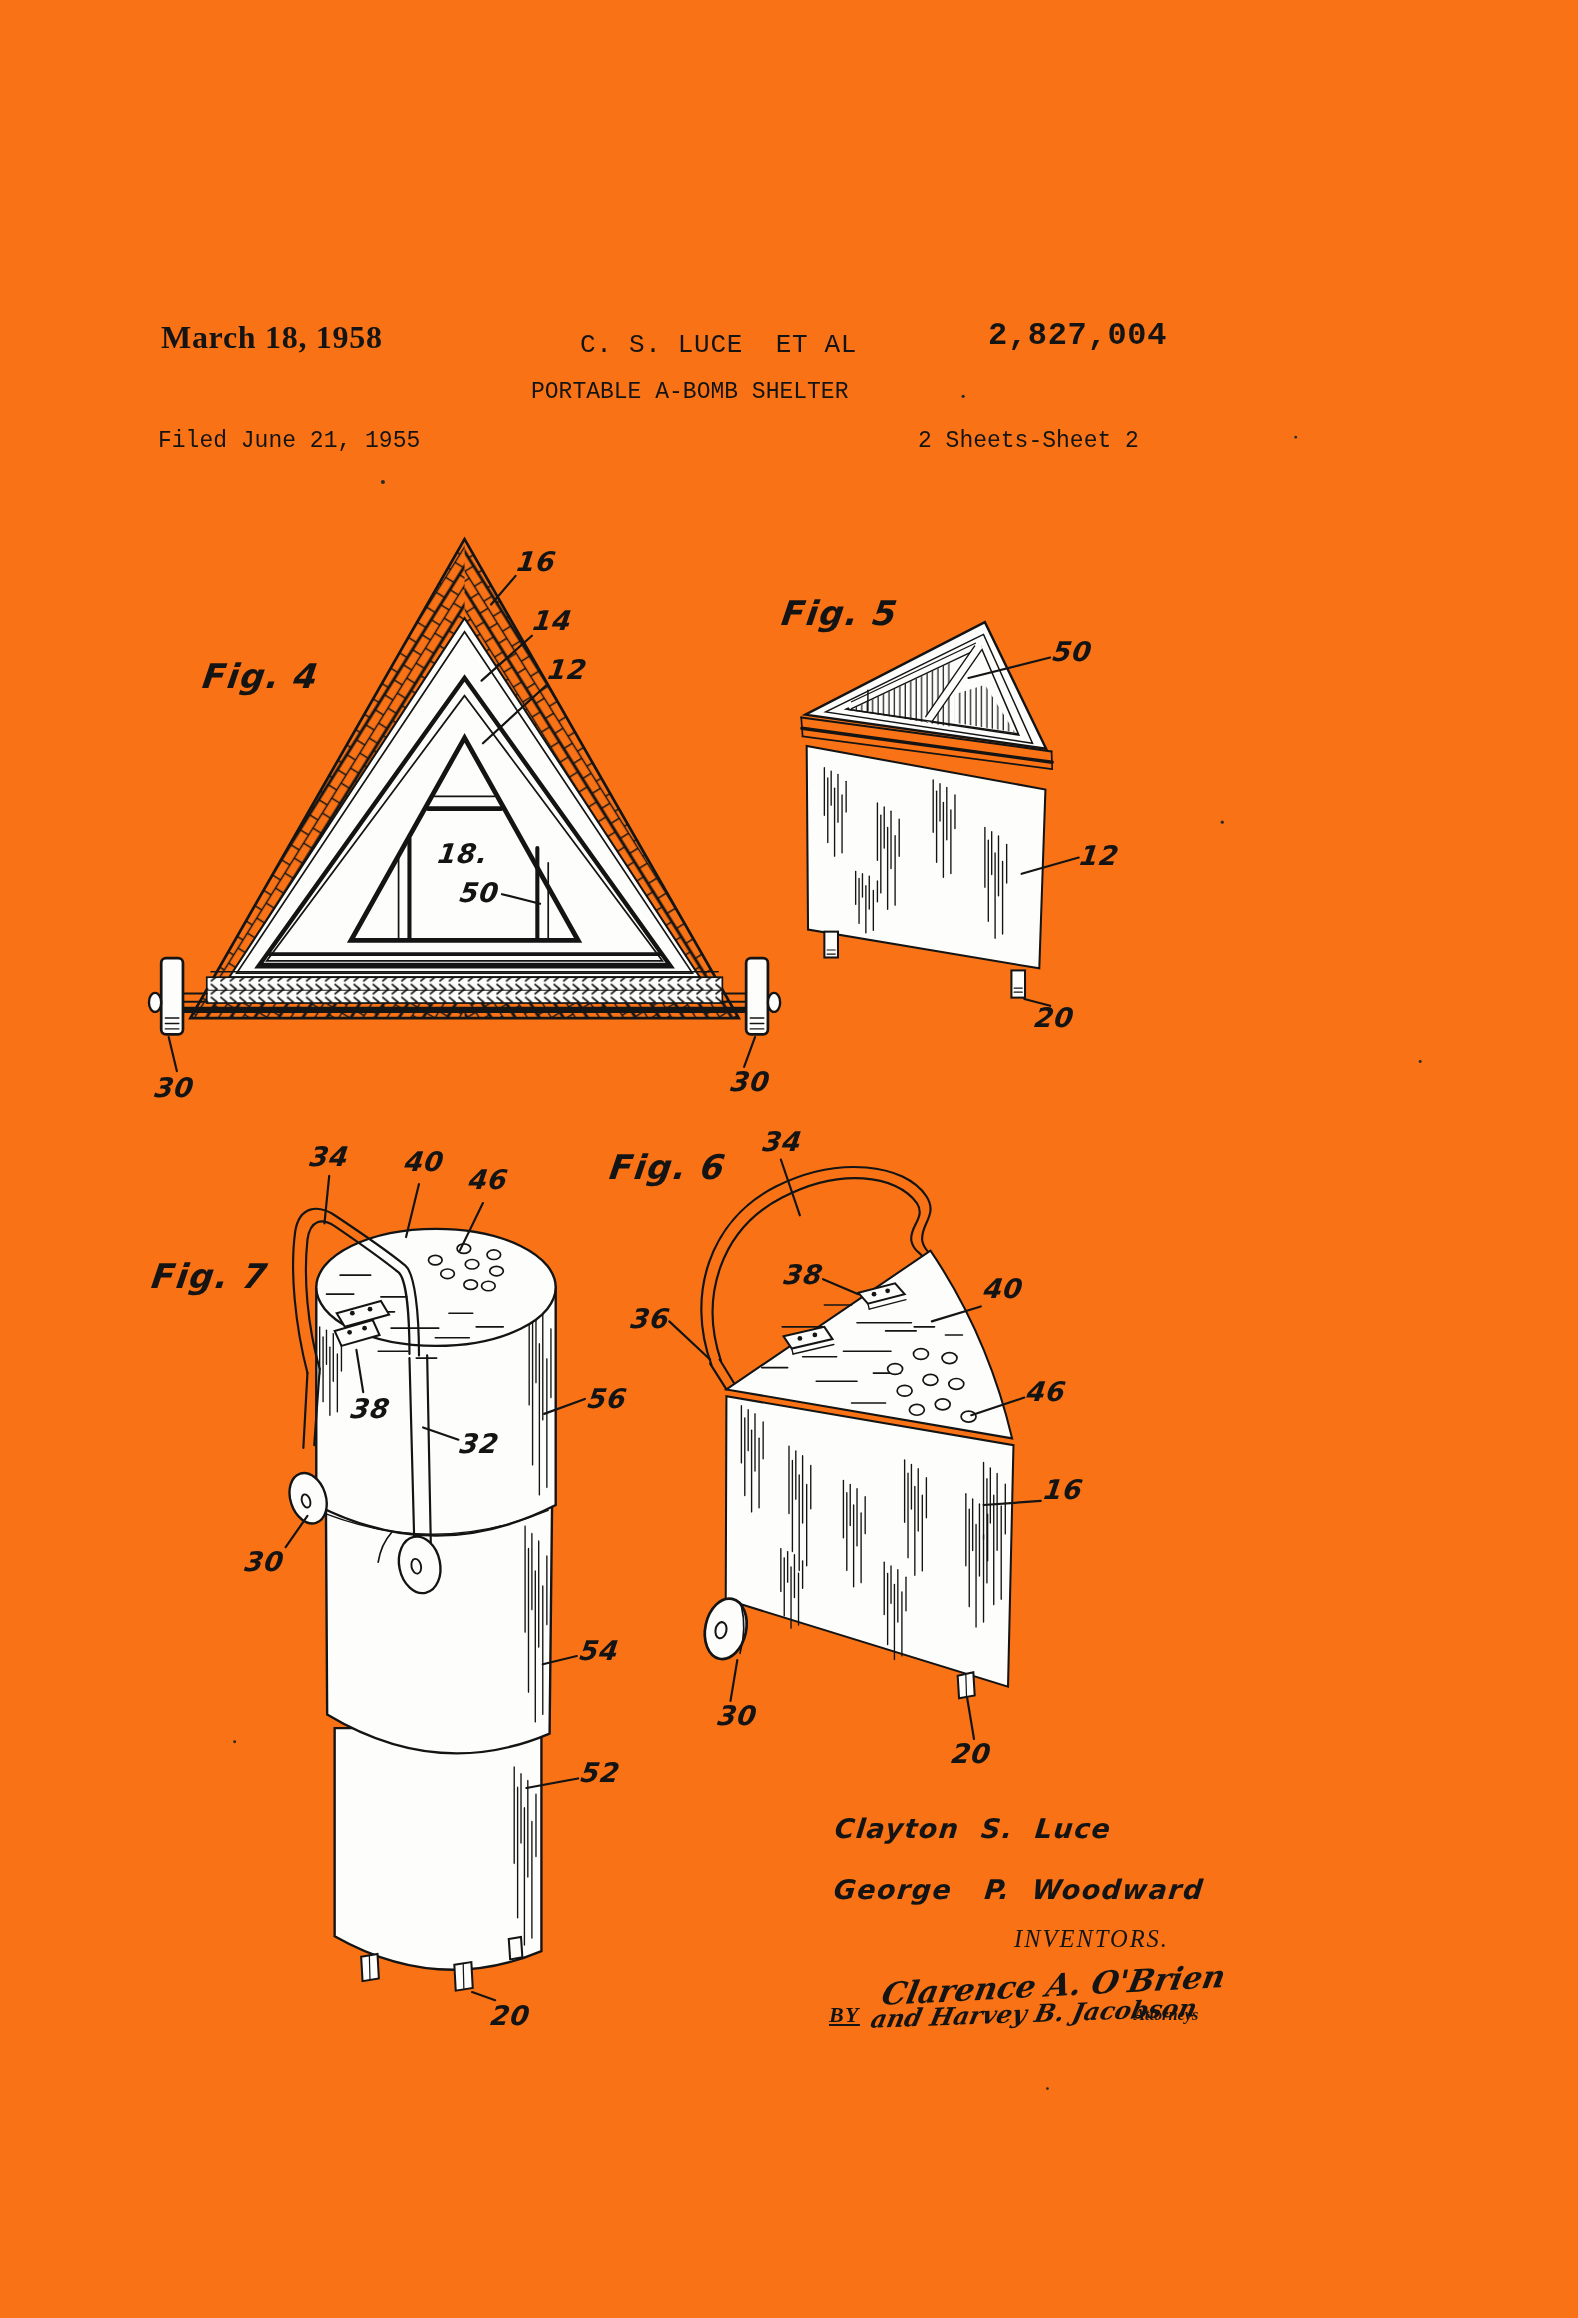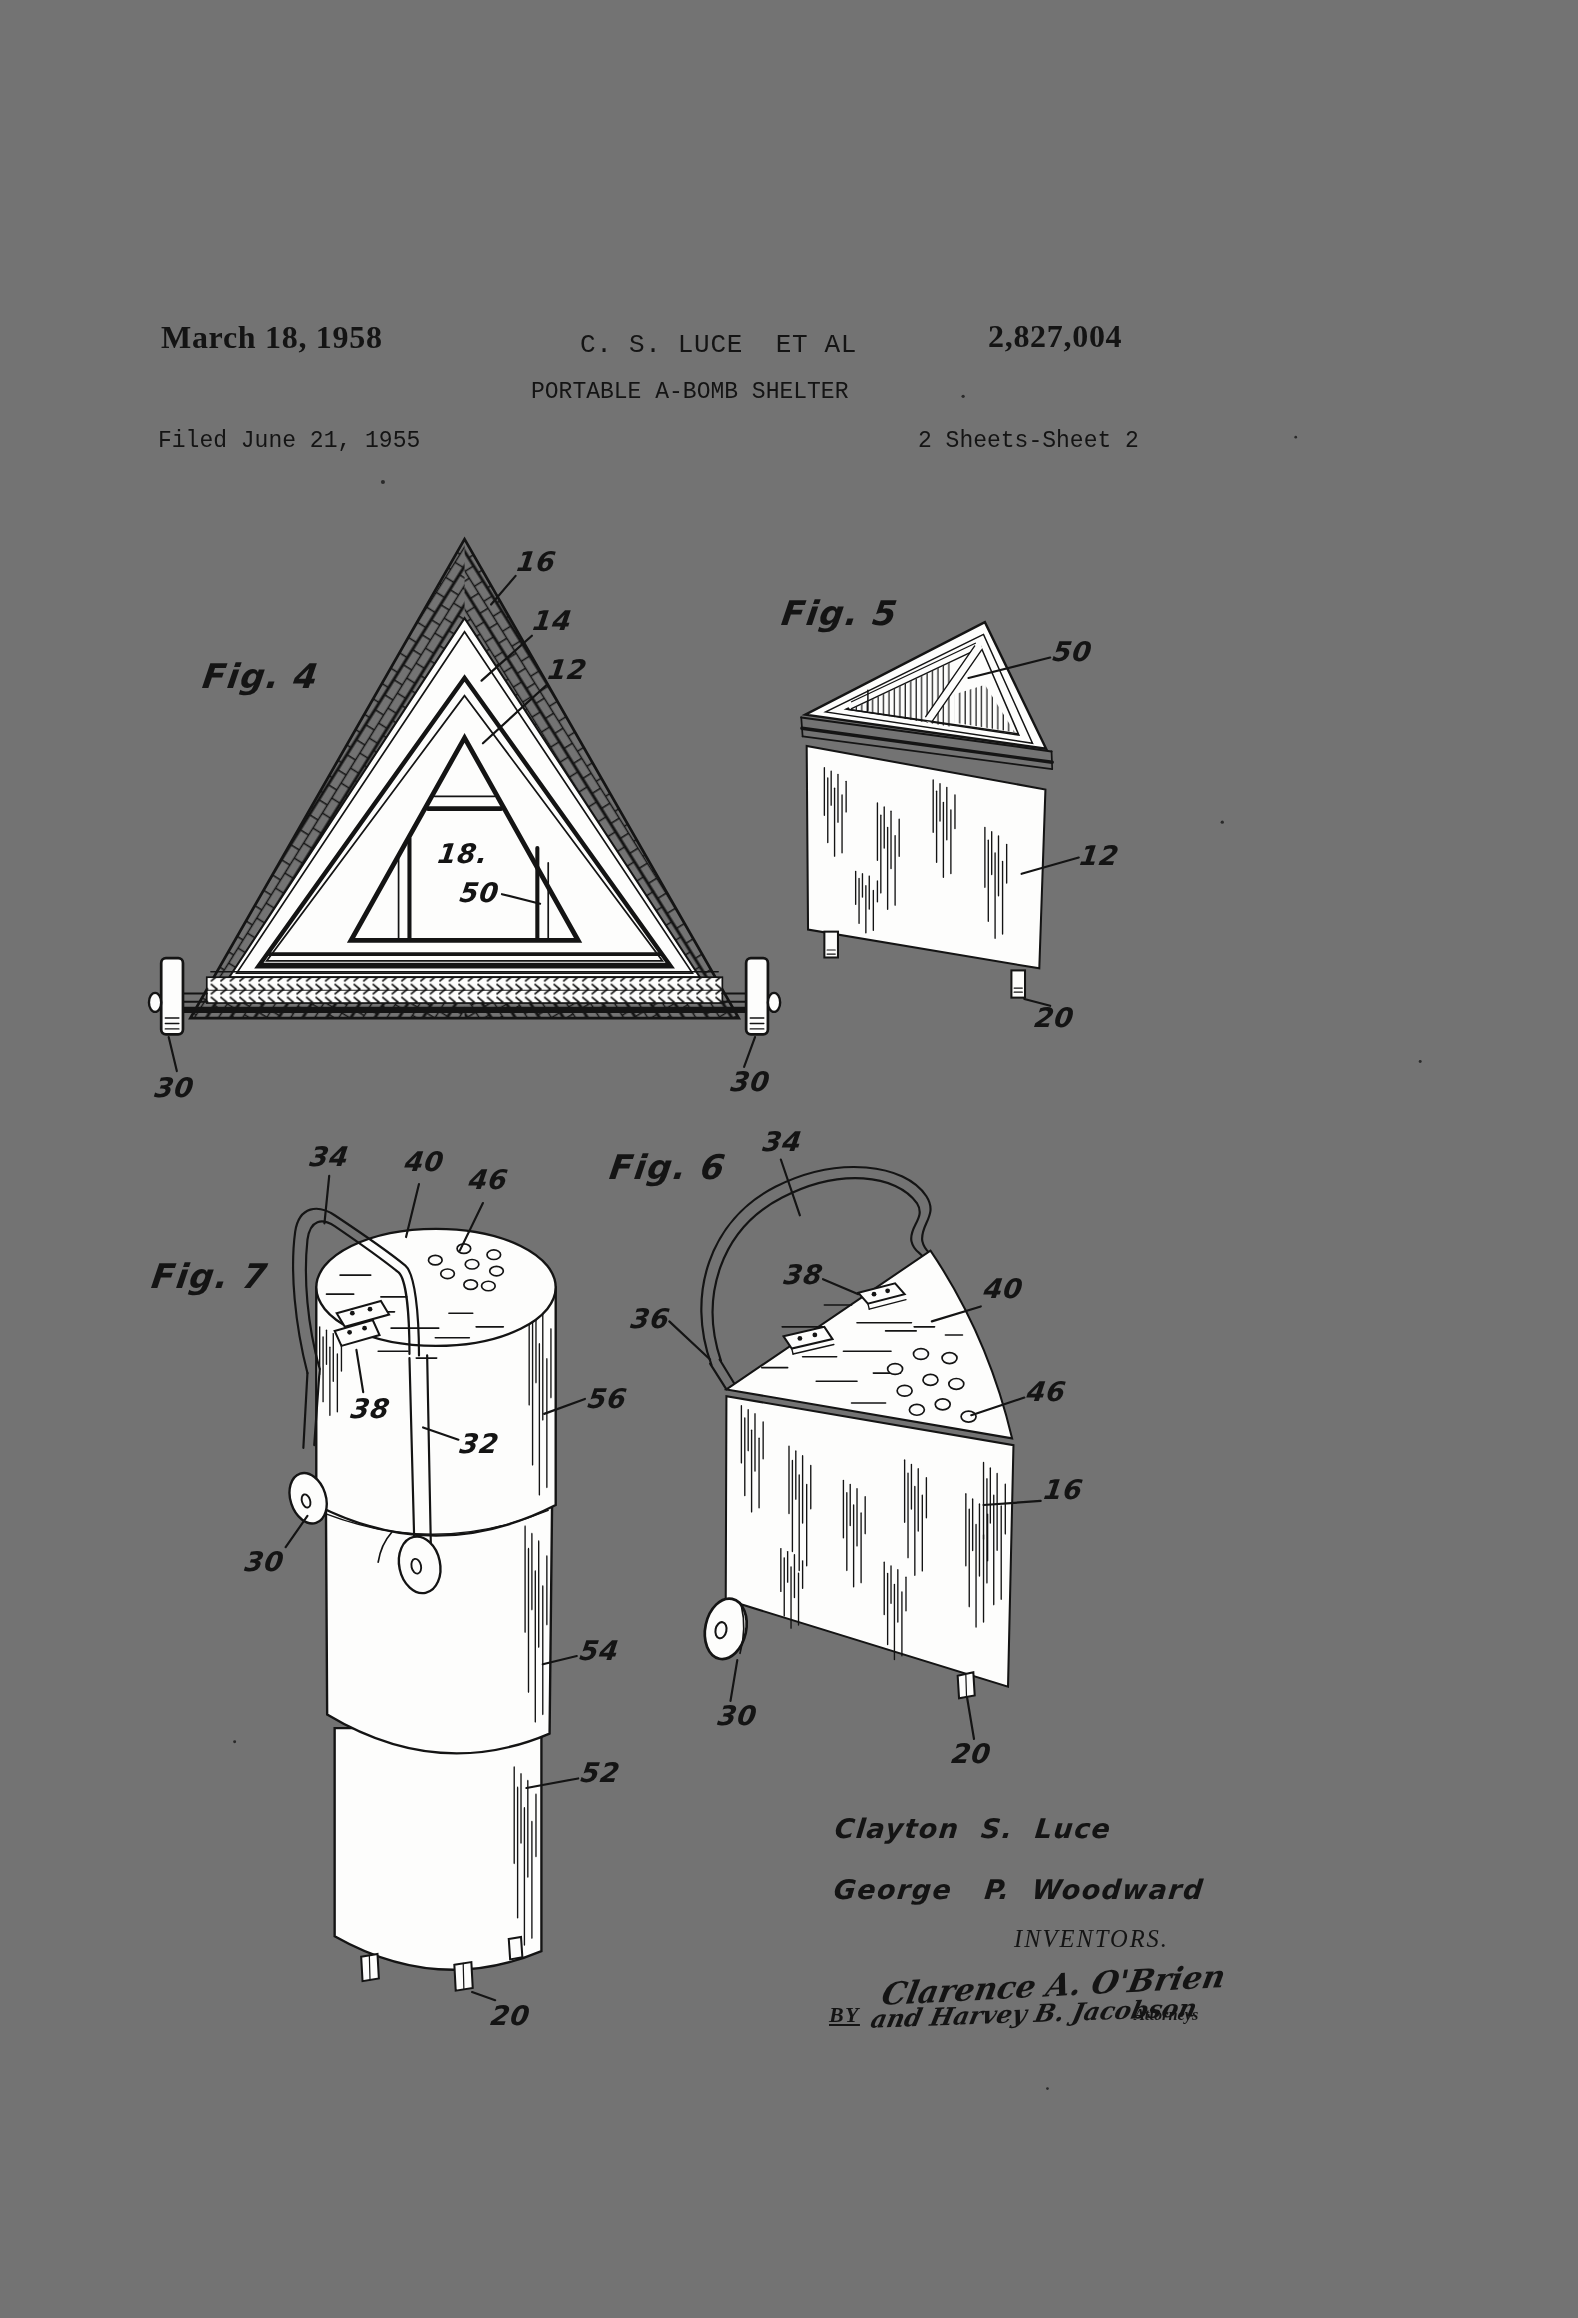--- a/index.html
+++ b/index.html
@@ -1,19 +1,19 @@
 <!DOCTYPE html>
 <html style="font-size:11px"><head>
 <meta charset="utf-8">
 <style>
   html,body{margin:0;padding:0;background:#e8e8e6;}
   #page{
     position:relative;
     width:1578px;height:2319px;
-    background:#737373;
+    background:#f97316;
     overflow:hidden;
     font-family:"Liberation Sans",sans-serif;
     color:#141414;
   }
   #art{position:absolute;left:0;top:0;width:1578px;height:2319px;}
   .abs{position:absolute;white-space:pre;}
   .h-serif{font:700 32px/1 "Liberation Serif",serif;letter-spacing:0.7px;}
   .h-mono{font:400 23px/1 "Liberation Mono",monospace;}
   .h-mono-lg{font:400 26px/1 "Liberation Mono",monospace;letter-spacing:0.7px;margin-left:25px;}
   .figtitle{font:italic 700 34px/1 "DejaVu Sans",sans-serif;letter-spacing:1.4px;transform:skewX(-8deg);}
@@ -317,21 +317,21 @@
         <line x1="420" y1="2274" x2="452" y2="2228"></line>
         <line x1="848" y1="2434" x2="798" y2="2446"></line>
         <line x1="850" y1="2614" x2="774" y2="2628"></line>
         <line x1="728" y1="2940" x2="694" y2="2928"></line>
       </g>
     </g>
   </svg>
 
   <div class="abs h-serif" style="left:161px;top:321px;">March 18, 1958</div>
   <div class="abs h-mono-lg" style="left:555px;top:332px;">C. S. LUCE  ET AL</div>
-  <div class="abs h-serif" style="left:988px;top:320px;">2,827,004</div>
+  <div class="abs h-serif" style="left:988px;top:320px;font-family:Liberation Mono, monospace;">2,827,004</div>
   <div class="abs h-mono" style="left:531px;top:381px;">PORTABLE A-BOMB SHELTER</div>
   <div class="abs h-mono" style="left:158px;top:430px;">Filed June 21, 1955</div>
   <div class="abs h-mono" style="left:918px;top:430px;">2 Sheets-Sheet 2</div>
 
   <div class="abs figtitle" style="left:203px;top:659px;">Fig. 4</div>
   <div class="abs ref" style="left:517px;top:548px;">16</div>
   <div class="abs ref" style="left:533px;top:607px;">14</div>
   <div class="abs ref" style="left:548px;top:656px;">12</div>
   <div class="abs ref" style="left:438px;top:840px;">18.</div>
   <div class="abs ref" style="left:460px;top:879px;">50</div>

